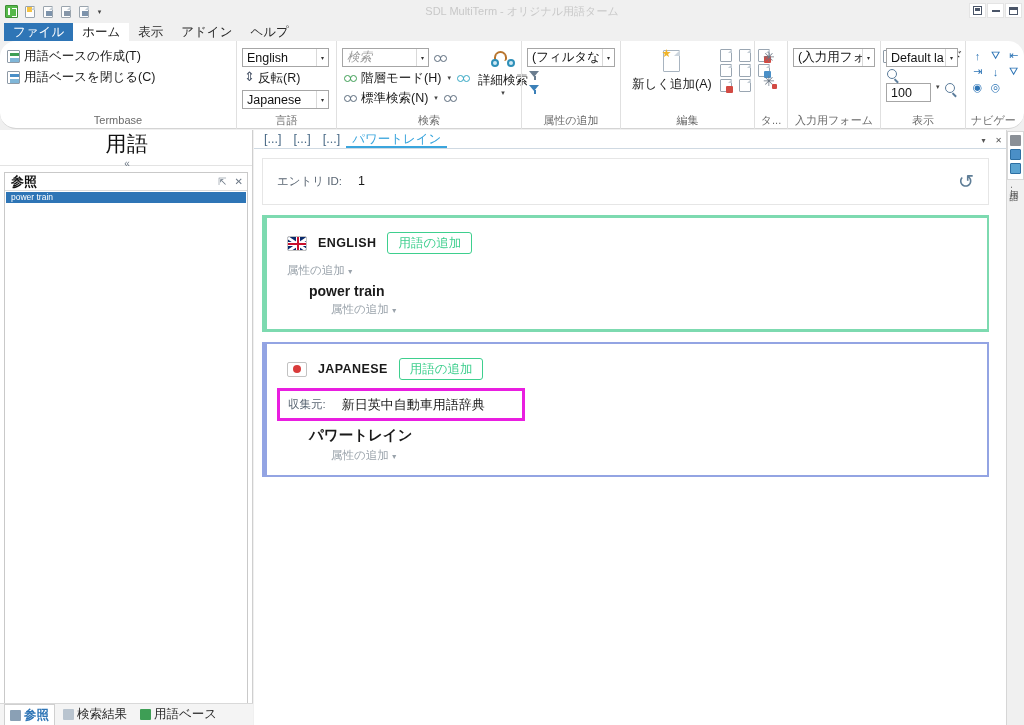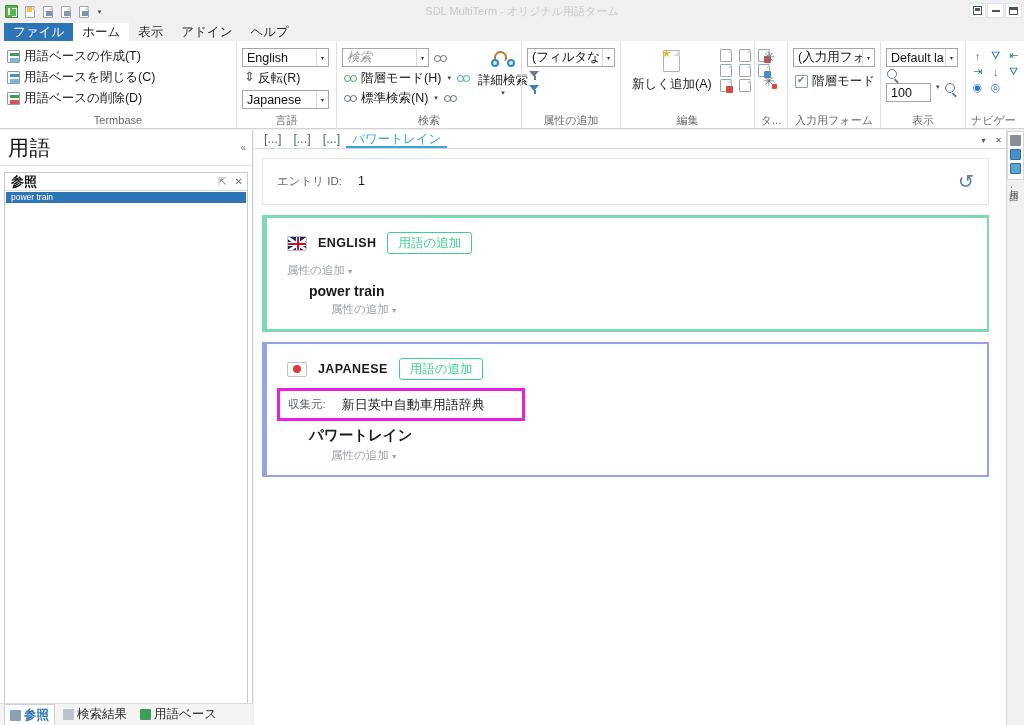--- a/index.html
+++ b/index.html
@@ -85,21 +85,21 @@
     height:18px; line-height:18px; padding:0 9px; font-size:12.5px; color:#2b2b2b;
     cursor:default; white-space:nowrap;
   }
   .rtab.file { background:#2e75b6; color:#ffffff; font-weight:400; }
   .rtab.active { background:#ffffff; color:#1a1a1a; }
 
   
   .ribbon {
     position:absolute; left:0; top:41px; width:1024px; height:88px;
     background:#ffffff; border-bottom:1px solid #d4d4d4;
-    display:flex; align-items:stretch;
+    display:flex; align-items:stretch;border-radius:16px;
   }
   .rgroup { position:relative; height:88px; padding:3px 5px 0 5px; display:flex; flex-direction:column; }
   .rgroup + .rgroup { border-left:1px solid #e0e0e0; }
   .rgroup-body { flex:1; display:flex; align-items:flex-start; }
   .rgroup-title {
     height:16px; line-height:14px; text-align:center; font-size:11px; color:#6a6a6a;
     white-space:nowrap;
   }
   .bigbtn {
     display:flex; flex-direction:column; align-items:center; justify-content:flex-start;
@@ -208,21 +208,21 @@
     display:flex; align-items:center; font-size:12.5px; color:#111; padding-left:4px; }
   .dotdd { font-size:7px; color:#444; padding:0 2px; }
 
   
   .leftpanel {
     position:absolute; left:0; top:130px; width:253px; bottom:0;
     background:#ffffff; border-right:1px solid #cfcfcf;
   }
   .lp-header {
     height:36px; display:flex; align-items:center; justify-content:space-between;
-    padding:0 6px 0 8px; border-bottom:1px solid #e3e3e3;
+    padding:0 6px 0 8px; border-bottom:1px solid #e3e3e3;flex-direction:column;
   }
   .lp-title { font-size:21px; color:#111; font-weight:400; letter-spacing:0.5px; }
   .lp-collapse { font-size:10px; color:#6b7785; }
   .lp-sub {
     margin:6px 4px 0 4px; border:1px solid #c9c9c9; background:#fff;
     height: 547px; position:relative;
   }
   .lp-subhead {
     height:18px; display:flex; align-items:center; justify-content:space-between;
     padding:0 4px 0 6px; border-bottom:1px solid #dcdcdc; background:#fff;
@@ -387,24 +387,20 @@
     <div class="rgroup" style="width:236px;">
       <div class="rgroup-body">
         <div style="display:flex;flex-direction:column;padding-top:2px;">
           <div class="smallrow">
             <span class="ico ico-tb"></span>
             <span>用語ベースの作成(T)</span>
           </div>
           <div class="smallrow">
             <span class="ico ico-tb blue"></span>
             <span>用語ベースを閉じる(C)</span>
-          </div>
-          <div class="smallrow">
-            <span class="ico ico-tb red"></span>
-            <span>用語ベースの削除(D)</span>
           </div>
         </div>
       </div>
       <div class="rgroup-title">Termbase</div>
     </div>
 
     <div class="rgroup" style="width:100px;">
       <div class="rgroup-body">
         <div style="display:flex;flex-direction:column;gap:3px;padding-top:4px;width:100%;">
           <div class="combo" style="width:87px;">
@@ -509,21 +505,21 @@
         <div style="display:flex;flex-direction:column;gap:11px;padding-top:8px;margin-left:3px;">
           <span class="ico ico-gear"></span>
           <span class="ico ico-gear red"></span>
         </div>
       </div>
       <div class="rgroup-title">タ...</div>
     </div>
 
     <div class="rgroup" style="width:93px;">
       <div class="rgroup-body">
-        <div style="display:flex;flex-direction:column;gap:6px;padding-top:4px;">
+        <div style="display:flex;flex-direction:row;gap:6px;padding-top:4px;">
           <div class="combo" style="width:82px;">
             <span class="cbtxt">(入力用フォ</span>
             <span class="cbarrow">▾</span>
           </div>
           <div class="smallrow" style="height:17px;">
             <span class="ico ico-check"></span>
             <span>階層モード</span>
           </div>
         </div>
       </div>

